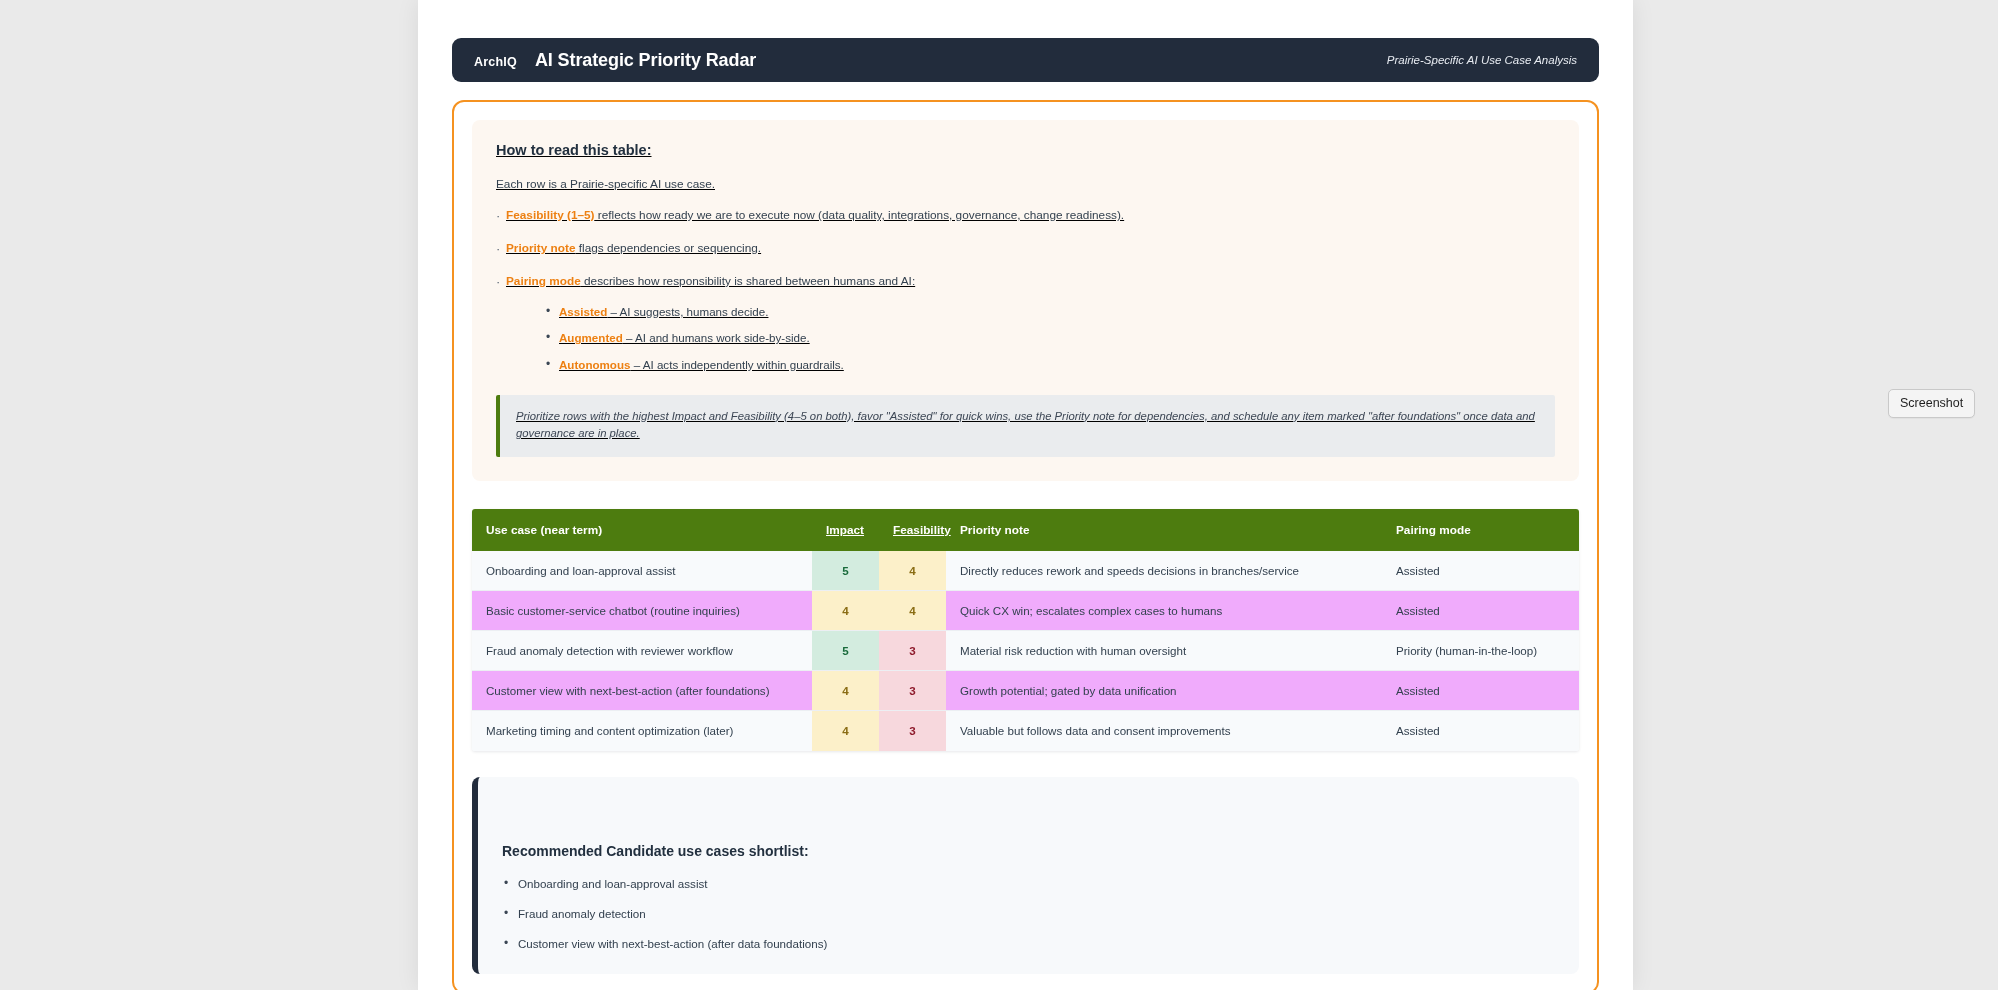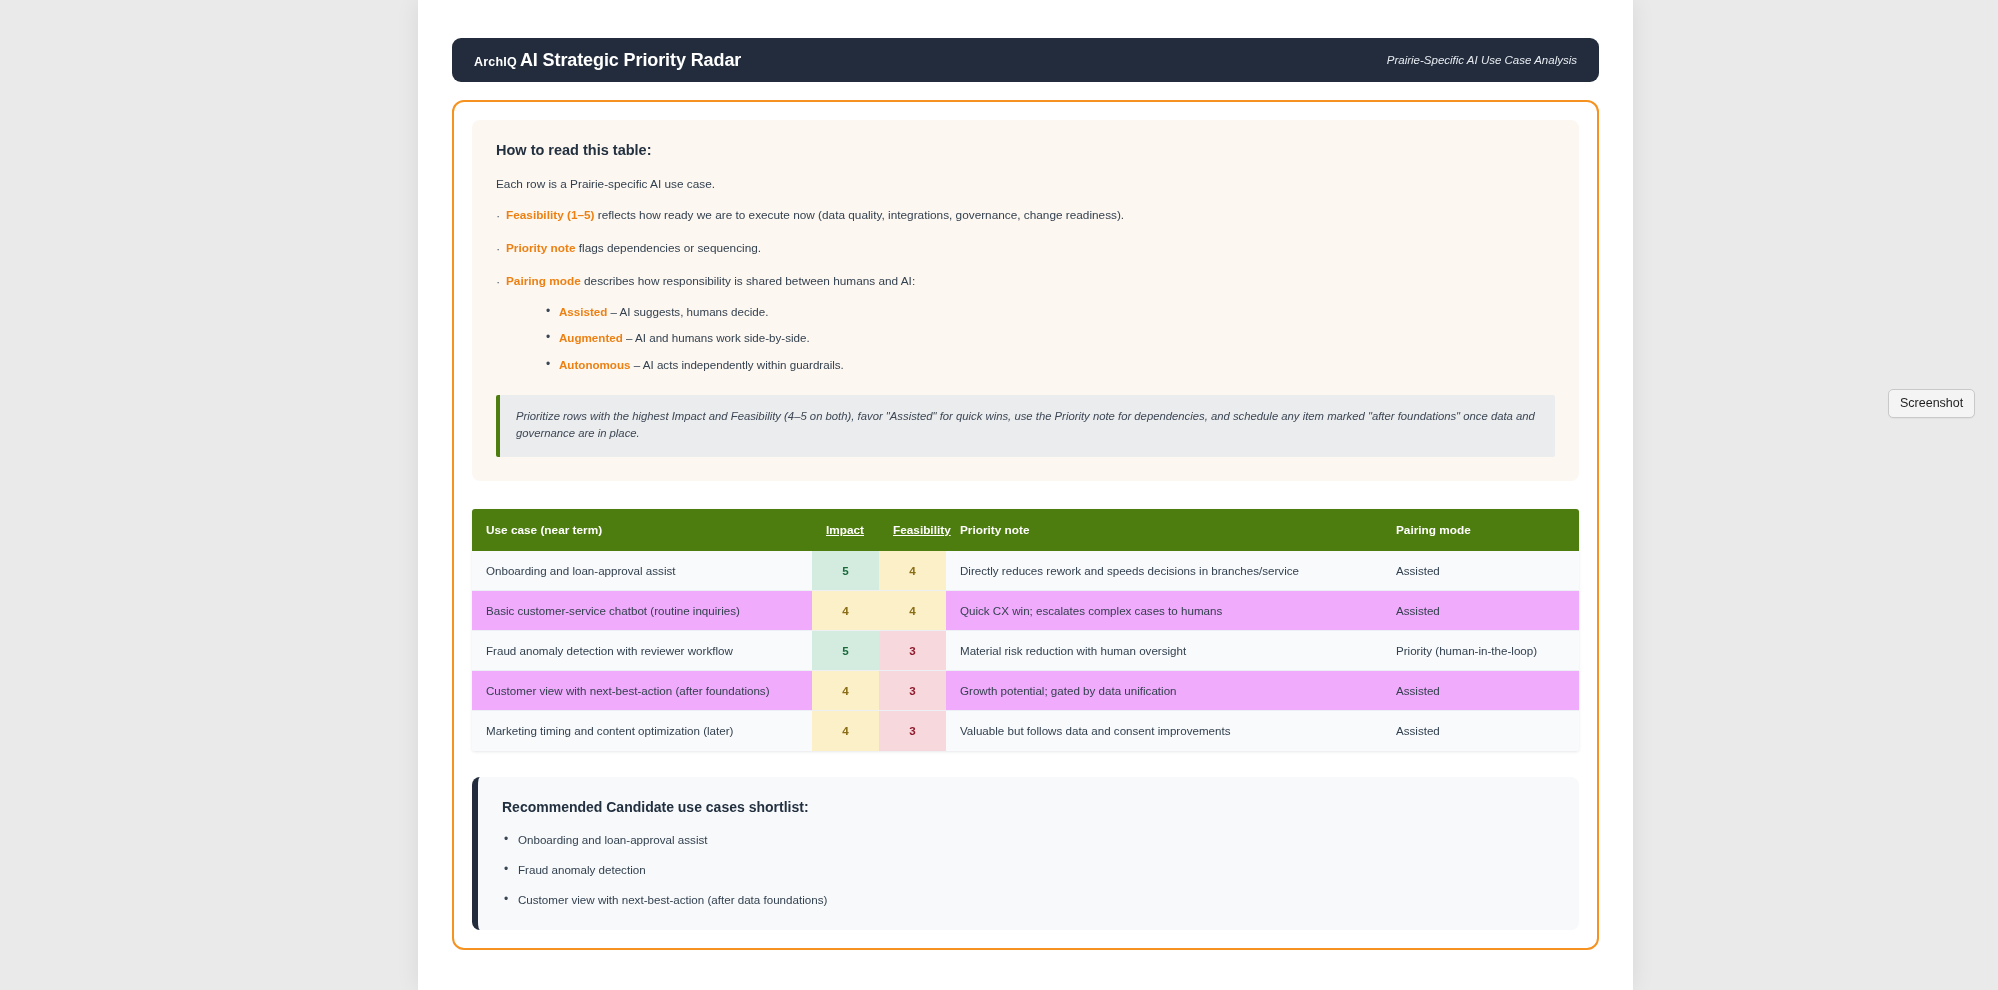--- a/index.html
+++ b/index.html
@@ -19,21 +19,21 @@
   }
 
   .inner { padding: 38px 34px 0 34px; }
 
   
   .titlebar {
     display: flex; align-items: center; justify-content: space-between;
     background: #222c3c; border-radius: 9px;
     height: 44px; padding: 0 22px;
   }
-  .titlebar-left { display: flex; align-items: baseline; gap: 3px; }
+  .titlebar-left { display: flex; align-items: baseline; gap: 18px; }
   .brand {
     color: #ffffff; font-size: 12.5px; font-weight: bold;
     letter-spacing: .2px;
   }
   .apptitle { color: #ffffff; font-size: 18px; font-weight: bold; letter-spacing: -.1px; }
   .subtitle { color: #e8ecf2; font-size: 11.5px; font-style: italic; }
 
   
   .orange-card {
     margin-top: 18px;
@@ -41,20 +41,21 @@
     border-radius: 12px;
     padding: 18px;
     background: #ffffff;
   }
 
   
   .howto {
     background: #fdf7f1;
     border-radius: 8px;
     padding: 22px 24px 24px 24px;
+    text-decoration: underline;
   }
   .howto h2 {
     font-size: 14.5px; color: #22303f; font-weight: bold;
     margin-bottom: 19px;
   }
   .lead { font-size: 11.8px; color: #33414f; margin-bottom: 17px; }
   .dashlist { list-style: none; }
   .dashlist > li {
     font-size: 11.8px; color: #33414f; margin-bottom: 17px;
     padding-left: 10px; position: relative; line-height: 1.35;
@@ -120,21 +121,21 @@
 
   
   .shortlist {
     margin-top: 26px;
     background: #f7f9fb;
     border-left: 6px solid #222c3c;
     border-radius: 8px;
     padding: 22px 24px 24px 24px;
   }
   .shortlist h3 {
-    font-size: 14px; color: #22303f; font-weight: bold; margin-bottom: 18px;
+    font-size: 14px; color: #22303f; font-weight: bold; margin-bottom: 18px; margin-top: 44px;
   }
   .shortlist ul { list-style: none; }
   .shortlist li {
     font-size: 11.6px; color: #33414f; margin-bottom: 17px;
     position: relative; padding-left: 16px;
   }
   .shortlist li::before {
     content: "•"; position: absolute; left: 2px; top: -1px; color: #3a4654; font-size: 12px;
   }
   .shortlist li:last-child { margin-bottom: 0; }

